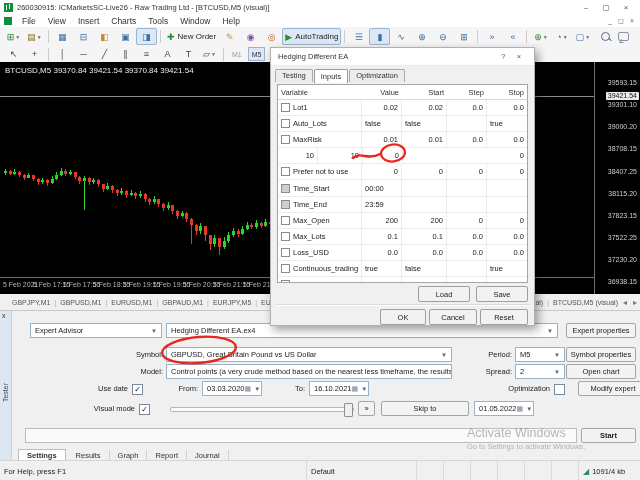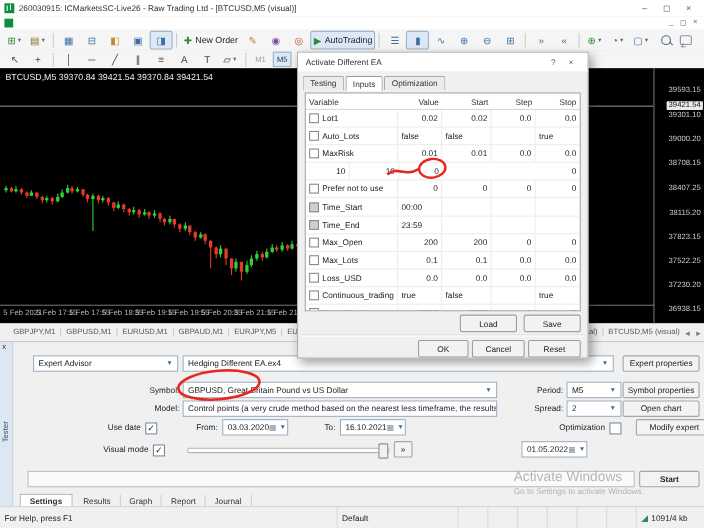--- a/index.html
+++ b/index.html
@@ -117,20 +117,21 @@
   <div class="titlebar">
     <span class="appicon"></span>
     <span class="title-text">260030915: ICMarketsSC-Live26 - Raw Trading Ltd - [BTCUSD,M5 (visual)]</span>
     <span class="wctl">–</span>
     <span class="wctl">◻</span>
     <span class="wctl">×</span>
   </div>
 
   <div class="menubar">
     <span class="child-icon"></span>
+    <span id="menu-items"><span class="menu-item">File</span><span class="menu-item">View</span><span class="menu-item">Insert</span><span class="menu-item">Charts</span><span class="menu-item">Tools</span><span class="menu-item">Window</span><span class="menu-item">Help</span></span>
     <span class="mdi">
       <span>_</span>
       <span>◻</span>
       <span>×</span>
     </span>
   </div>
 
   <div class="toolbar1">
     <span id="toolbar-main" style="display:flex;align-items:center;">
         <span class="tbtn">
@@ -439,21 +440,21 @@
         <span>BTCUSD,M5 (visual)</span>
         <span class="ct-sep">|</span>
         <span>BTCUSD,M5 (visual)</span>
         <span class="ct-arrow">◂</span>
         <span class="ct-arrow">▸</span>
       </div>
   </div>
 
   <div class="dialog">
     <div class="dlg-title">
-      <span>Activate Different EA</span>
+      <span>Hedging Different EA</span>
       <span class="sp"></span>
       <span class="dlg-x">?</span>
       <span class="dlg-x">×</span>
     </div>
     <div class="dlg-tabs" id="dialog-tabs">
         <span class="dtab">Testing</span>
         <span class="dtab active">Inputs</span>
         <span class="dtab">Optimization</span>
       </div>
     <div class="dtable">
@@ -646,20 +647,21 @@
     </div>
     <div class="lbl r" style="left:468px;top:70px;width:82px;">Optimization</div>
     <div class="cb2" style="left:554px;top:73px;"></div>
     <div class="btn2" style="left:566px;top:70px;width:70px;margin-left:12px;">Modify expert</div>
 
     <div class="lbl r" style="left:80px;top:90px;width:55px;">Visual mode</div>
     <div class="cb2" style="left:139px;top:93px;">✓</div>
     <div class="slider-track" style="left:170px;top:96px;width:182px;"></div>
     <div class="slider-thumb" style="left:344px;top:92px;"></div>
     <div class="btn2" style="left:358px;top:90px;width:17px;">»</div>
+    <div class="btn2" style="left:381px;top:90px;width:88px;">Skip to</div>
     <div class="combo" style="left:474px;top:90px;width:60px;">
       <span>01.05.2022</span>
         <span class="cal">▦</span>
         <span class="dda">▼</span>
     </div>
 
     <div class="progress"></div>
     <div class="btn2 start-btn">Start</div>
 
     <div class="ttabs" id="tester-tabs">

